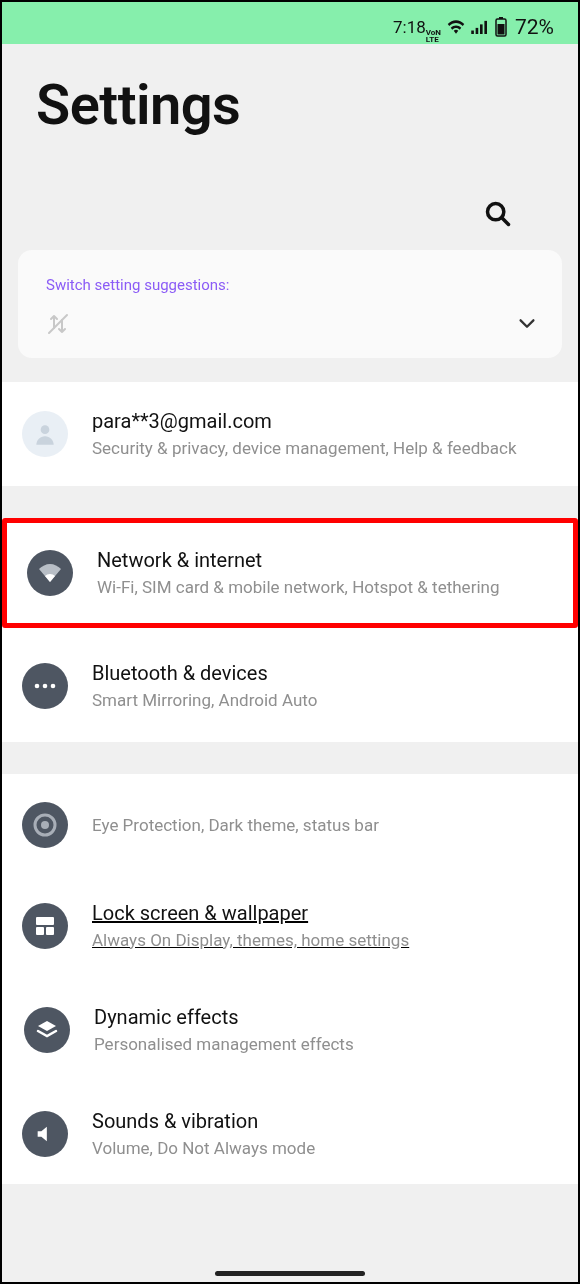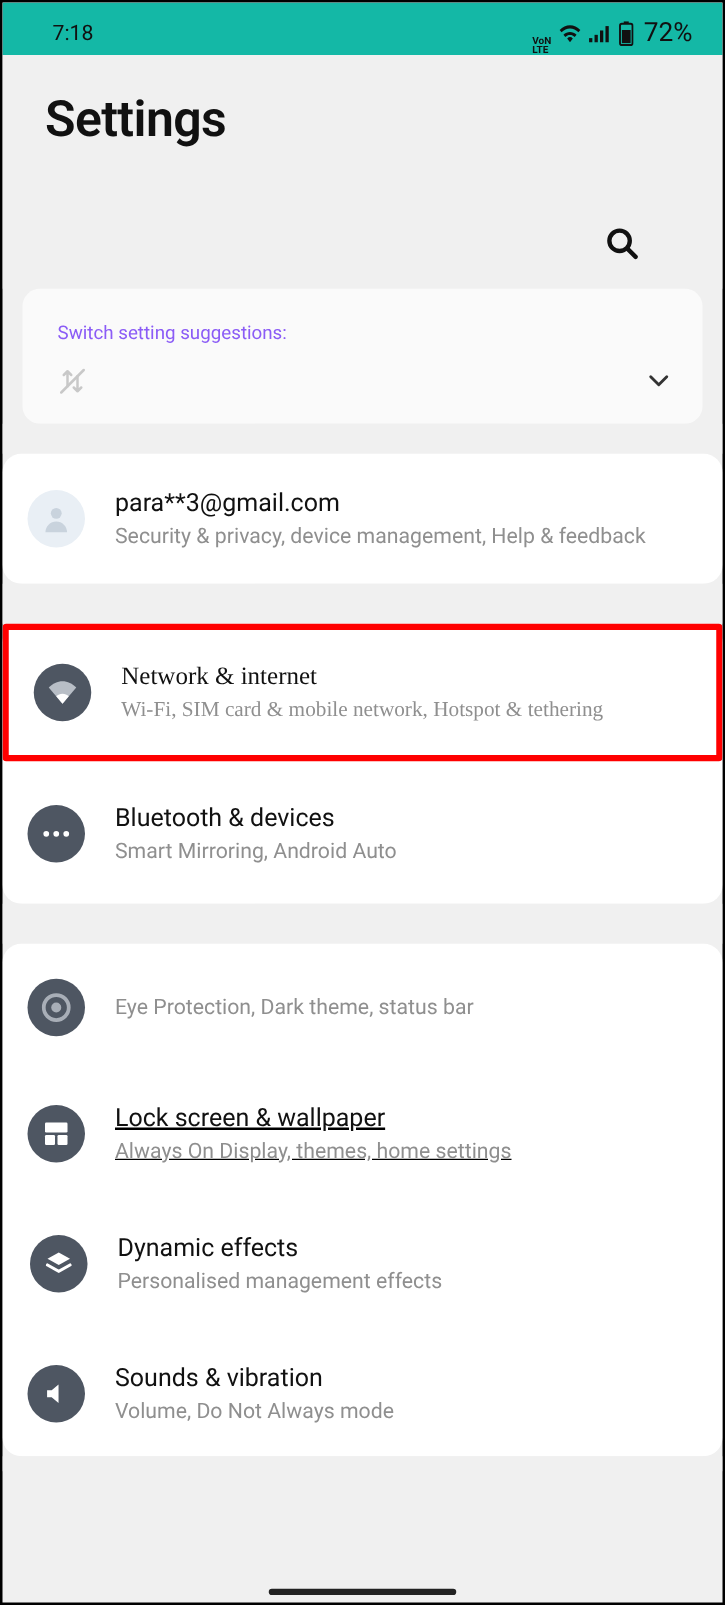--- a/index.html
+++ b/index.html
@@ -6,77 +6,76 @@
   html, body { width: 580px; height: 1284px; }
   body {
     font-family: -apple-system, BlinkMacSystemFont, "Segoe UI", Roboto, Arial, sans-serif;
     background: #f0f0f0;
     border: 2px solid #000;
     position: relative;
     overflow: hidden;
   }
   .status-bar {
     display: flex;
-    justify-content: space-between;
+    justify-content: flex-end;
     align-items: center;
     padding: 8px 24px 0 40px;
     height: 42px;
     font-size: 17px;
     color: #111;
-    background: #14b8a6;
+    background: #86efac;
   }
   .status-right { display: flex; align-items: center; gap: 6px; font-size: 13px; }
   .status-right .batt-pct { font-size: 21px; margin-left: 2px; }
   .header {
     background: #f0f0f0;
     padding: 28px 34px 0 34px;
   }
   .page-title {
-    font-size: 40px;
+    font-size: 56px;
     font-weight: 600;
     color: #111;
     letter-spacing: -0.5px;
   }
   .search-row {
     display: flex;
     justify-content: flex-end;
     padding: 58px 28px 18px 0;
   }
   .search-btn { width: 36px; height: 36px; display:flex; align-items:center; justify-content:center; }
   .suggestions-card {
     background: #fafafa;
     margin: 0 16px;
     border-radius: 14px;
     padding: 26px 24px 22px 28px;
   }
   .sugg-label { font-size: 15px; color: #8b5cf6; margin-bottom: 18px; }
   .sugg-row { display:flex; justify-content:space-between; align-items:center; }
   .section-gap { height: 24px; background:#f0f0f0; }
-  .section { background:#fff;border-radius:15px; }
+  .section { background:#fff; }
   .item {
     display:flex;
     align-items:center;
     padding: 22px 20px;
     gap: 24px;
   }
   .item.account { padding: 26px 20px; }
   .icon-circle {
     width: 46px; height: 46px; border-radius: 50%;
     background:#4e5662;
     flex-shrink:0;
     display:flex; align-items:center; justify-content:center;
   }
   .icon-circle.light { background:#e9eff5; }
   .item-text { flex:1; min-width:0; }
   .item-title { font-size: 20px; color:#111; line-height:1.35; }
   .item-sub  { font-size: 17px; color:#8f8f8f; margin-top:2px; line-height:1.35; }
   .highlight-box {
     border: 5px solid #ff0000;
     border-radius: 3px;
-    font-family: Liberation Serif, serif;
   }
   .section-gap.small { height: 32px; }
   .section-gap.tiny { height: 12px; }
   .home-indicator {
     position:absolute;
     bottom: 6px;
     left: 50%;
     transform: translateX(-50%);
     width: 150px; height: 5px;
     background:#222;

